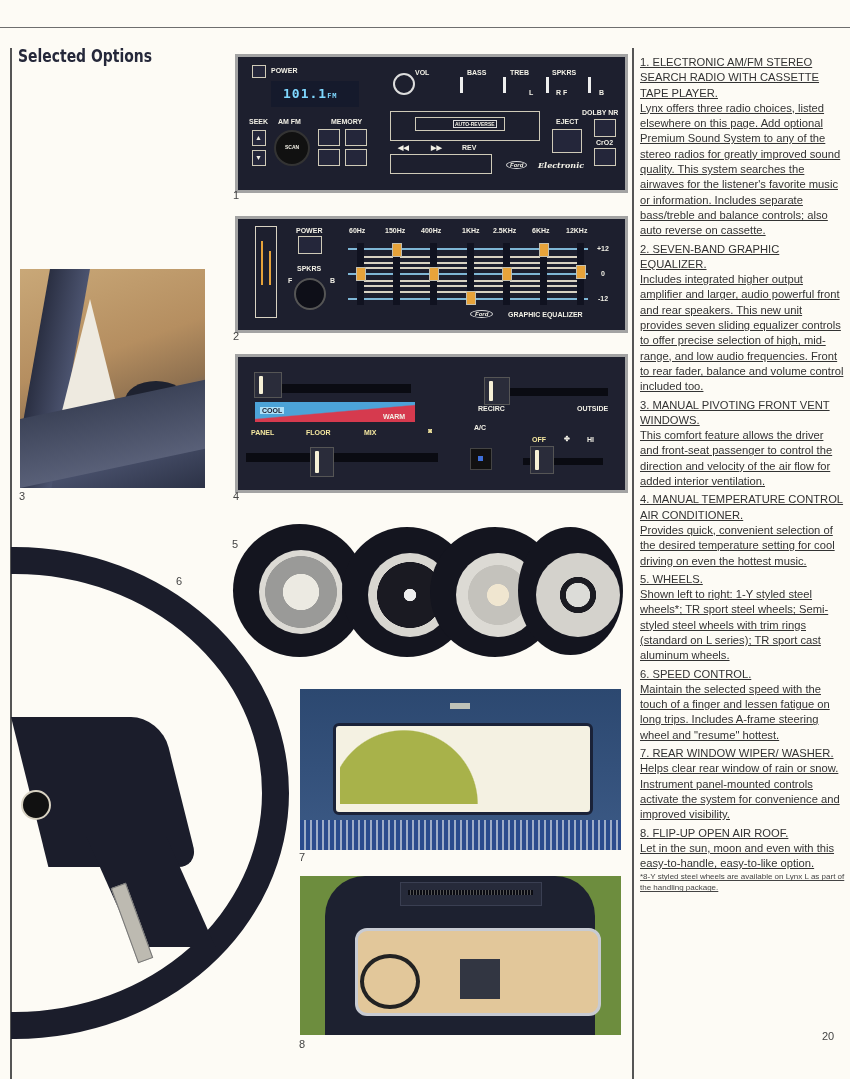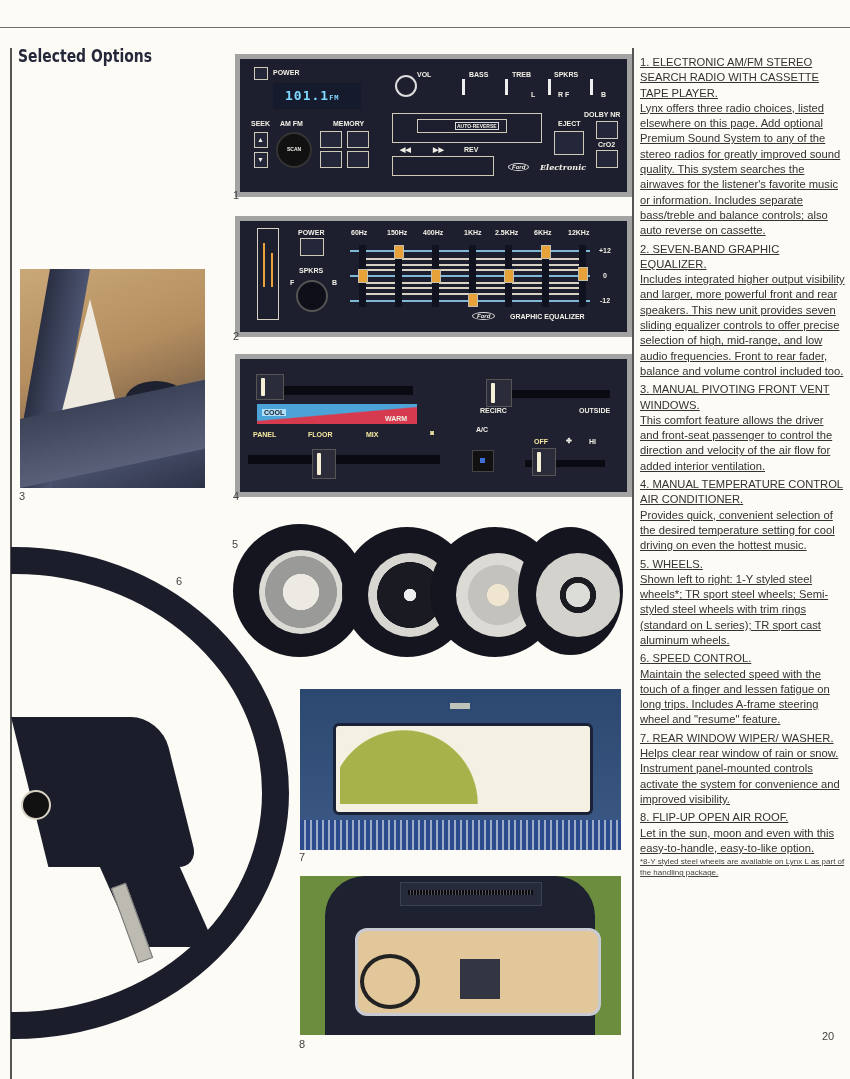--- a/index.html
+++ b/index.html
@@ -4,21 +4,21 @@
 <style>
   html,body{margin:0;padding:0;}
   body{width:850px;height:1079px;background:#fdfbf5;position:relative;overflow:hidden;font-family:"Liberation Sans",sans-serif;color:#2a2a2a;}
   .abs{position:absolute;}
   .topline{left:0;top:27px;width:850px;height:1px;background:#6e6e6e;}
   .leftrule{left:10px;top:48px;width:1.5px;height:1031px;background:#555;}
   .midrule{left:632px;top:48px;width:1.5px;height:1031px;background:#555;}
   .title{left:18px;top:46px;font-family:"DejaVu Sans",sans-serif;font-weight:bold;font-size:17px;color:#25283a;letter-spacing:0px;transform:scaleX(0.82);transform-origin:left top;}
   .fig-num{font-size:11px;color:#444;}
   
-  .panel{background:#1d1f2e;border:5px solid #a3a3a3;}
+  .panel{background:#1d1f2e;border:3px solid #a3a3a3;}
   .lbl{position:absolute;color:#f2f0e6;font-weight:bold;font-size:7px;white-space:nowrap;font-family:"Liberation Sans",sans-serif;}
   .btn{position:absolute;border:1.5px solid #cfcab8;background:#24263a;box-sizing:border-box;}
   .lcd{position:absolute;background:#151a2c;color:#7fd8ff;font-family:"DejaVu Sans Mono",monospace;font-weight:bold;font-size:13px;letter-spacing:1px;}
   .knob{position:absolute;border-radius:50%;border:2px solid #ddd;box-sizing:border-box;}
   .slot{position:absolute;border:1.5px solid #cfcab8;box-sizing:border-box;}
   
   .eqline{position:absolute;height:1.5px;background:#7fb7d6;}
   .eqbar{position:absolute;height:1.5px;background:#d8d2c2;}
   .eqtrack{position:absolute;width:7px;background:#101220;}
   .eqknob{position:absolute;width:8px;height:12px;background:#e7a33a;border:1px solid #c4c0b0;}
@@ -235,37 +235,37 @@
 </div>
 <div class="abs fig-num" style="left:299px;top:1038px;">8</div>
 
 <div class="abs col">
   <div>
     <p class="h">1.  ELECTRONIC AM/FM STEREO SEARCH RADIO WITH CASSETTE TAPE PLAYER.</p>
     <p>Lynx offers three radio choices, listed elsewhere on this page. Add optional Premium Sound System to any of the stereo radios for greatly improved sound quality. This system searches the airwaves for the listener's favorite music or information. Includes separate bass/treble and balance controls; also auto reverse on cassette.</p>
   </div>
   <div>
     <p class="h">2.  SEVEN-BAND GRAPHIC EQUALIZER.</p>
-    <p>Includes integrated higher output visibility and larger, more powerful front and rear speakers. This new unit provides seven sliding equalizer controls to offer precise selection of high, mid-range, and low audio frequencies. Front to rear fader, balance and volume control included too.</p>
+    <p>Includes integrated higher output amplifier and larger, audio powerful front and rear speakers. This new unit provides seven sliding equalizer controls to offer precise selection of high, mid-range, and low audio frequencies. Front to rear fader, balance and volume control included too.</p>
   </div>
   <div>
     <p class="h">3.  MANUAL PIVOTING FRONT VENT WINDOWS.</p>
     <p>This comfort feature allows the driver and front-seat passenger to control the direction and velocity of the air flow for added interior ventilation.</p>
   </div>
   <div>
     <p class="h">4.  MANUAL TEMPERATURE CONTROL AIR CONDITIONER.</p>
     <p>Provides quick, convenient selection of the desired temperature setting for cool driving on even the hottest music.</p>
   </div>
   <div>
     <p class="h">5.  WHEELS.</p>
     <p>Shown left to right: 1-Y styled steel wheels*; TR sport steel wheels; Semi-styled steel wheels with trim rings (standard on L series); TR sport cast aluminum wheels.</p>
   </div>
   <div>
     <p class="h">6.  SPEED CONTROL.</p>
-    <p>Maintain the selected speed with the touch of a finger and lessen fatigue on long trips. Includes A-frame steering wheel and "resume" feature.</p>
+    <p>Maintain the selected speed with the touch of a finger and lessen fatigue on long trips. Includes A-frame steering wheel and "resume" hottest.</p>
   </div>
   <div>
     <p class="h">7.  REAR WINDOW WIPER/ WASHER.</p>
     <p>Helps clear rear window of rain or snow. Instrument panel-mounted controls activate the system for convenience and improved visibility.</p>
   </div>
   <div>
     <p class="h">8.  FLIP-UP OPEN AIR ROOF.</p>
     <p>Let in the sun, moon and even with this easy-to-handle, easy-to-like option.</p>
   </div>
   <p class="foot">*8-Y styled steel wheels are available on Lynx L as part of the handling package.</p>

